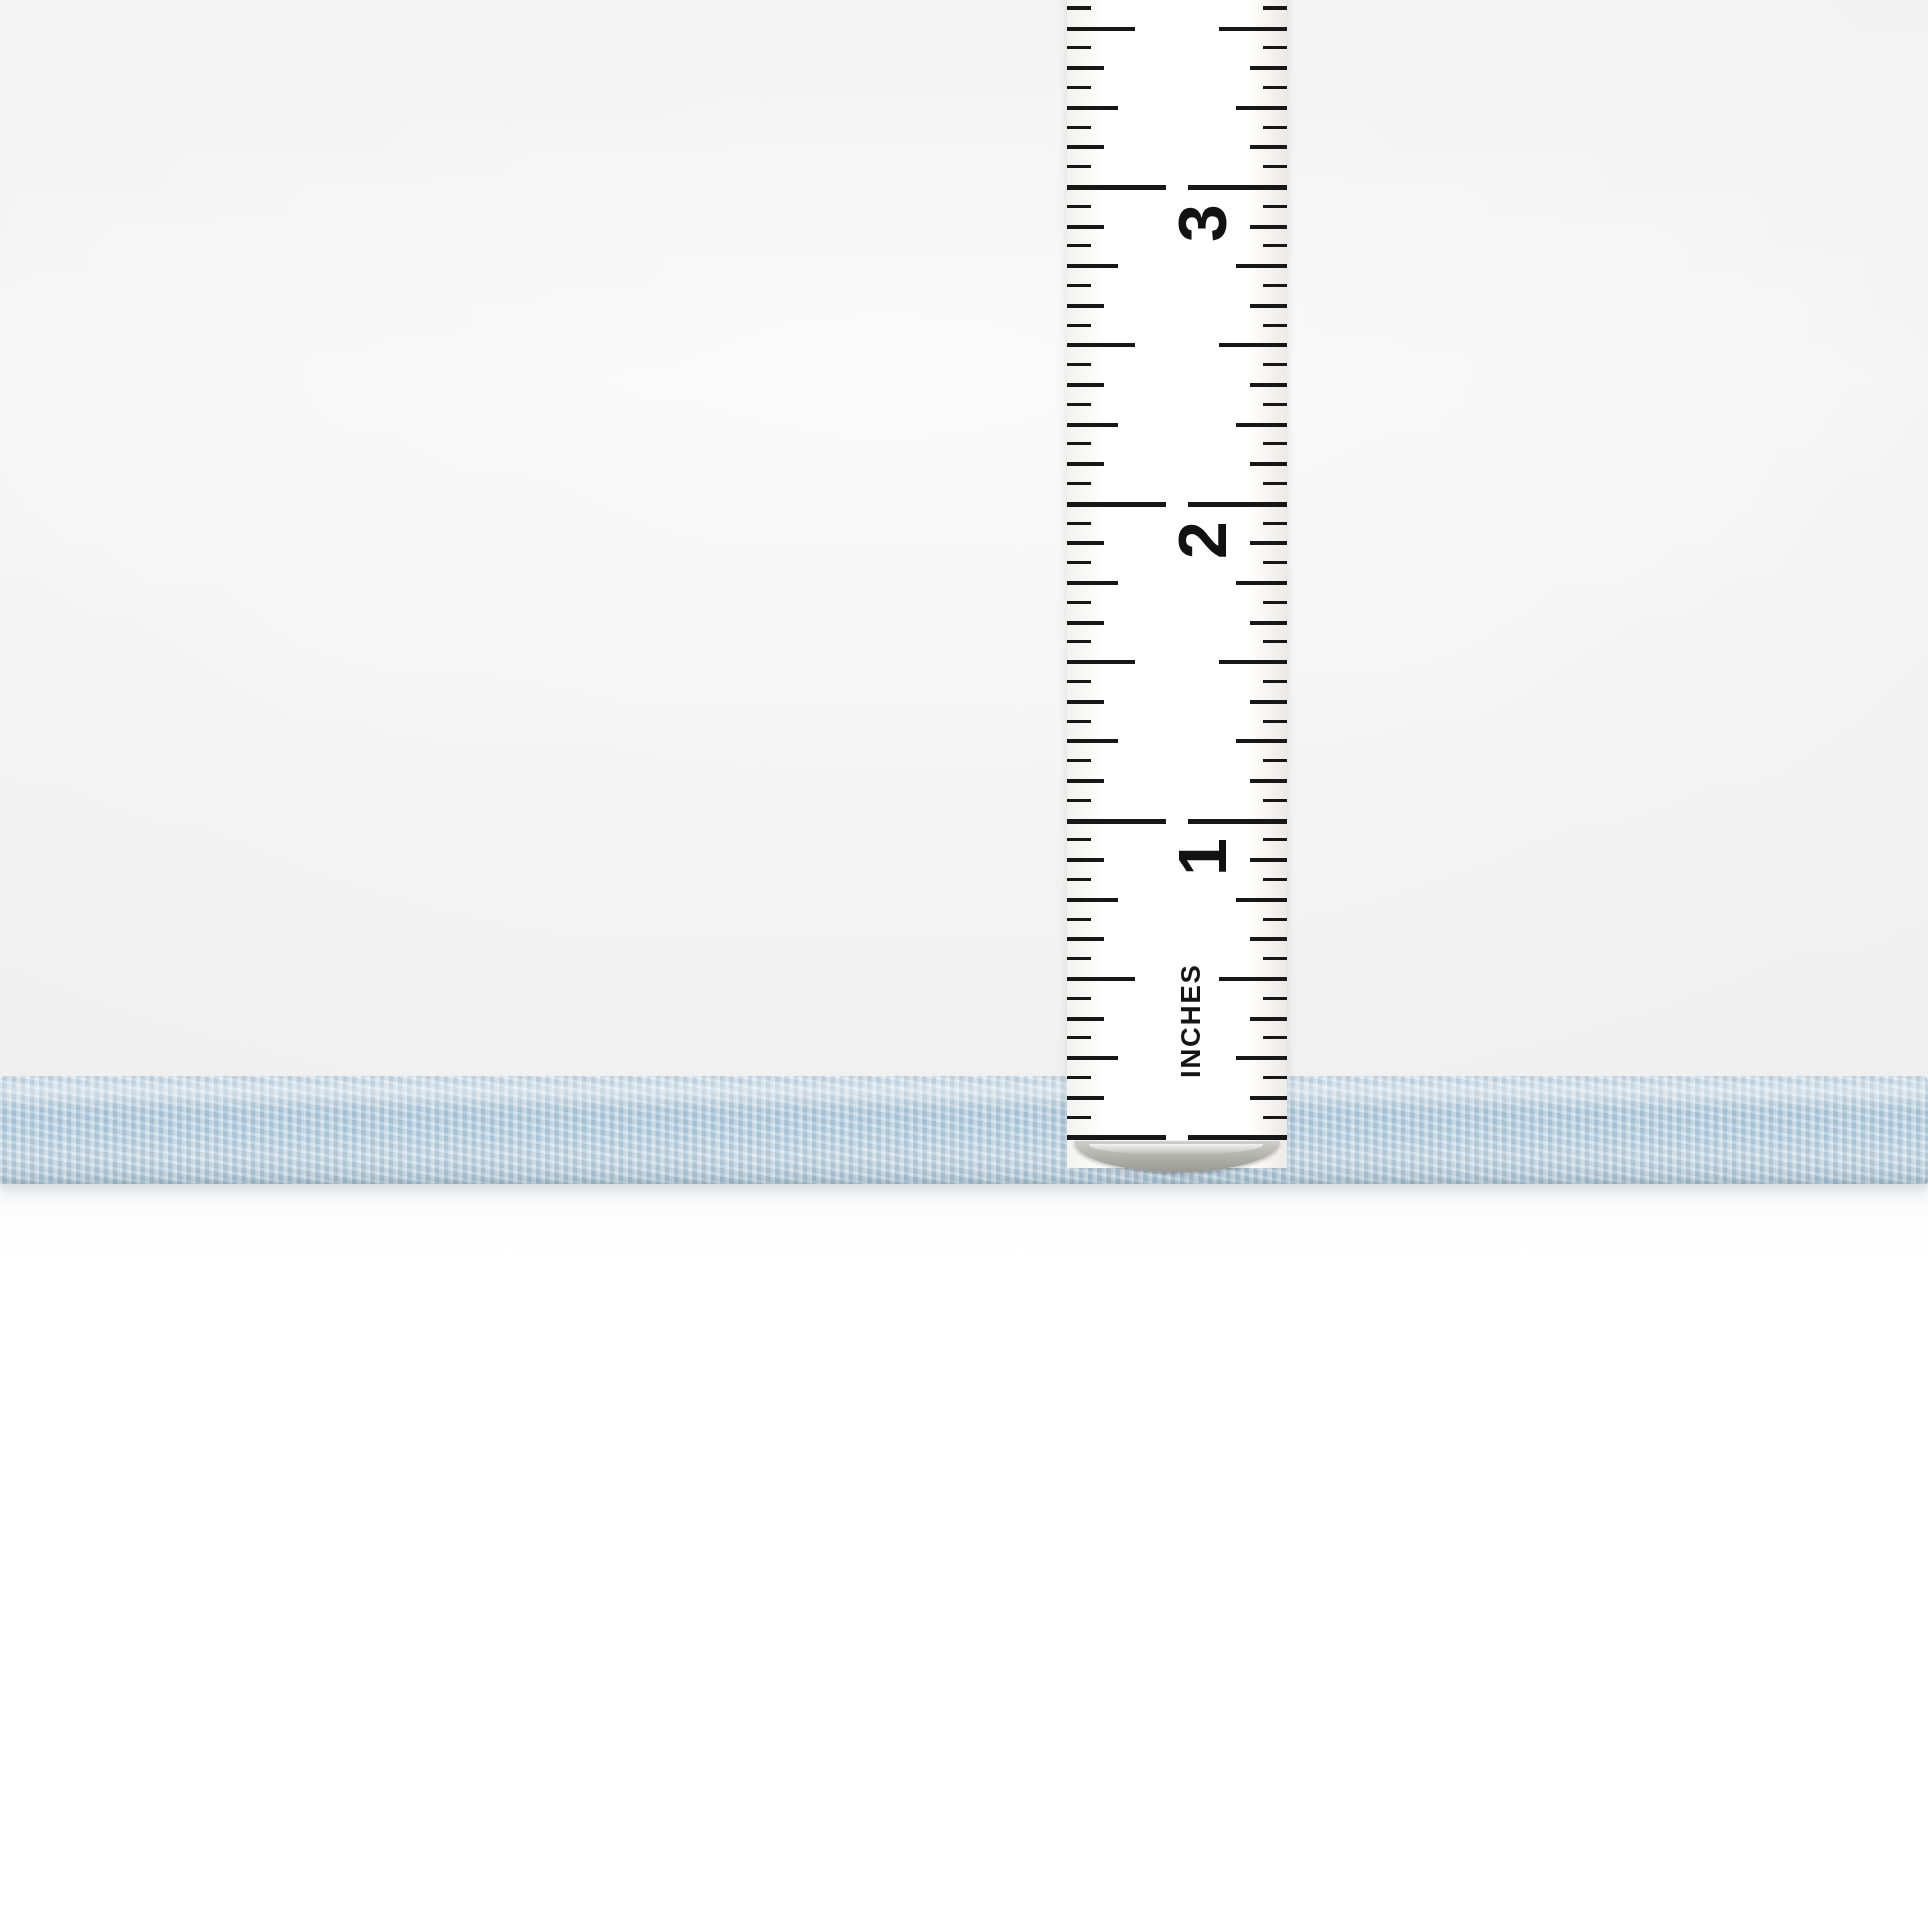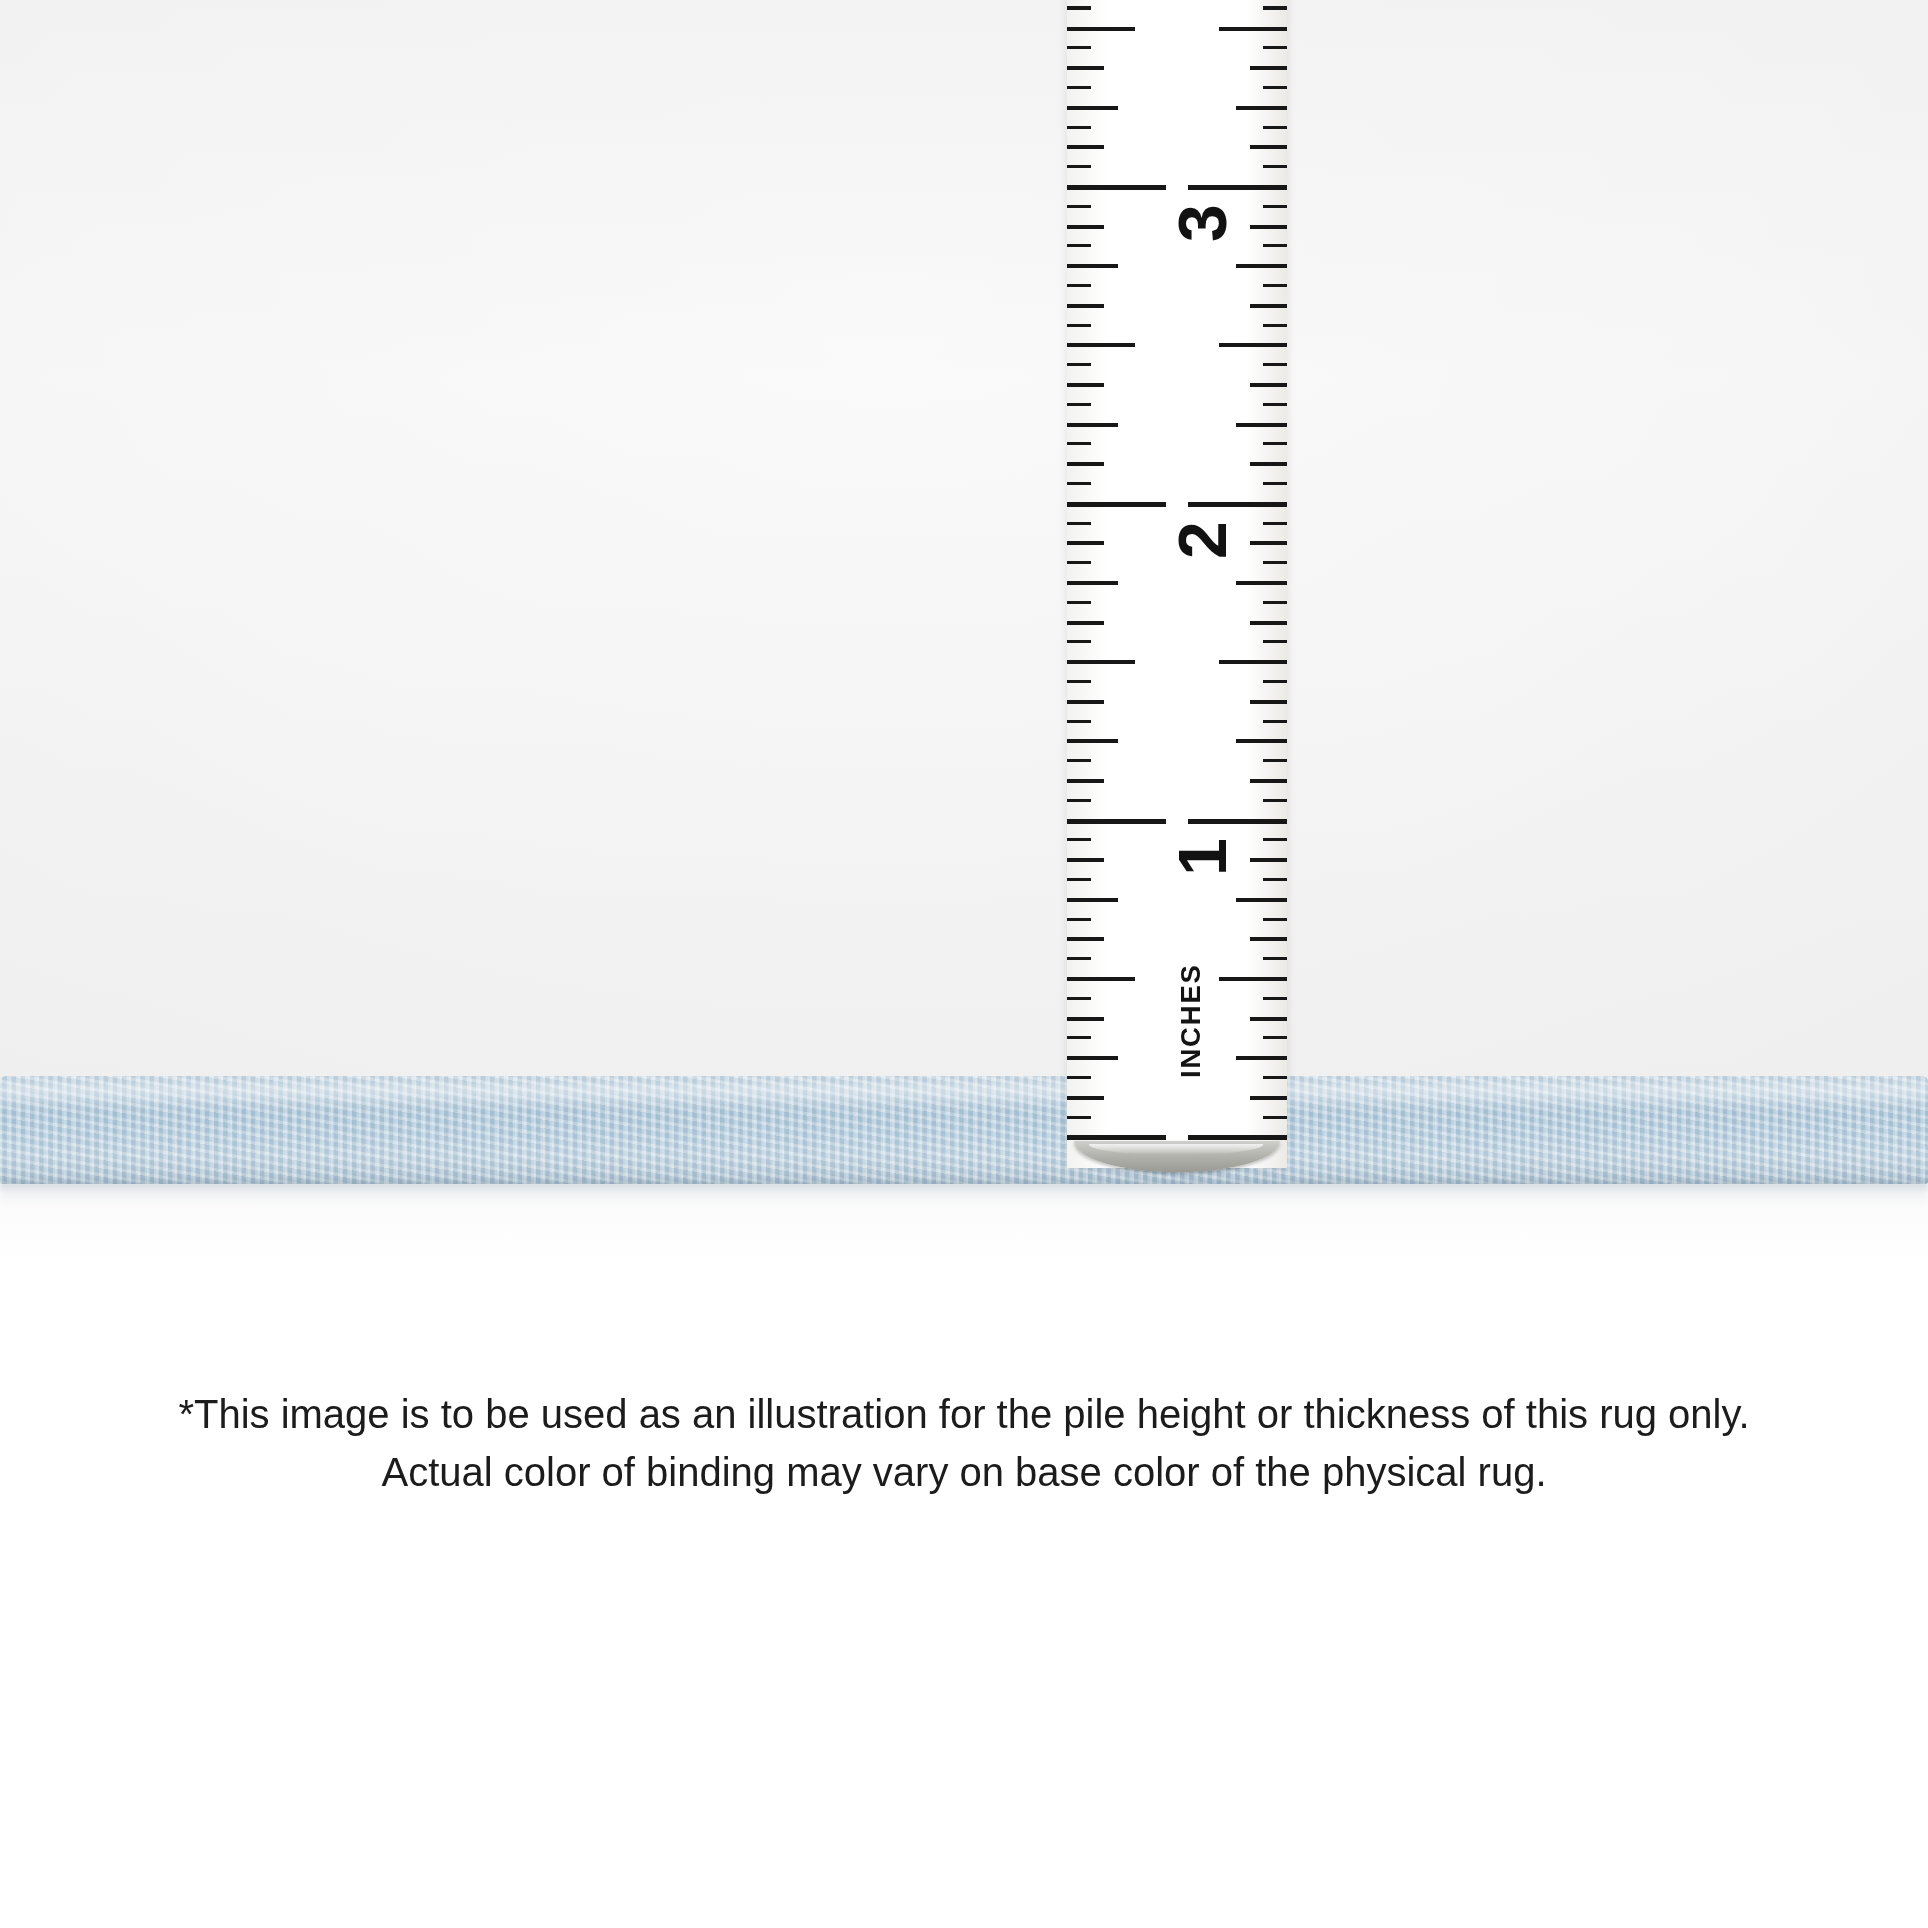--- a/index.html
+++ b/index.html
@@ -354,19 +354,15 @@
           <div class="rnum" style="top: 883px;">1</div>
           <div class="rnum" style="top: 566px;">2</div>
           <div class="rnum" style="top: 249px;">3</div>
           <div class="rlabel" style="top: 1085px;">INCHES</div>
         </div>
     </div>
     <div class="ruler-tip"></div>
     <div class="ruler-tip-shine"></div>
   </div>
 
-  <div class="caption">
-    <span class="line">*This image is to be used as an illustration for the pile height or thickness of this rug only.</span>
-    <span class="line">Actual color of binding may vary on base color of the physical rug.</span>
-  </div>
 
 </div>
 
 
 </body></html>

